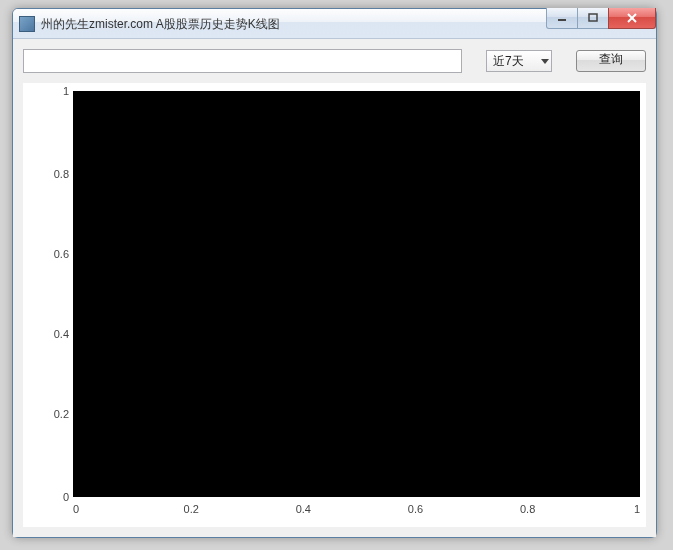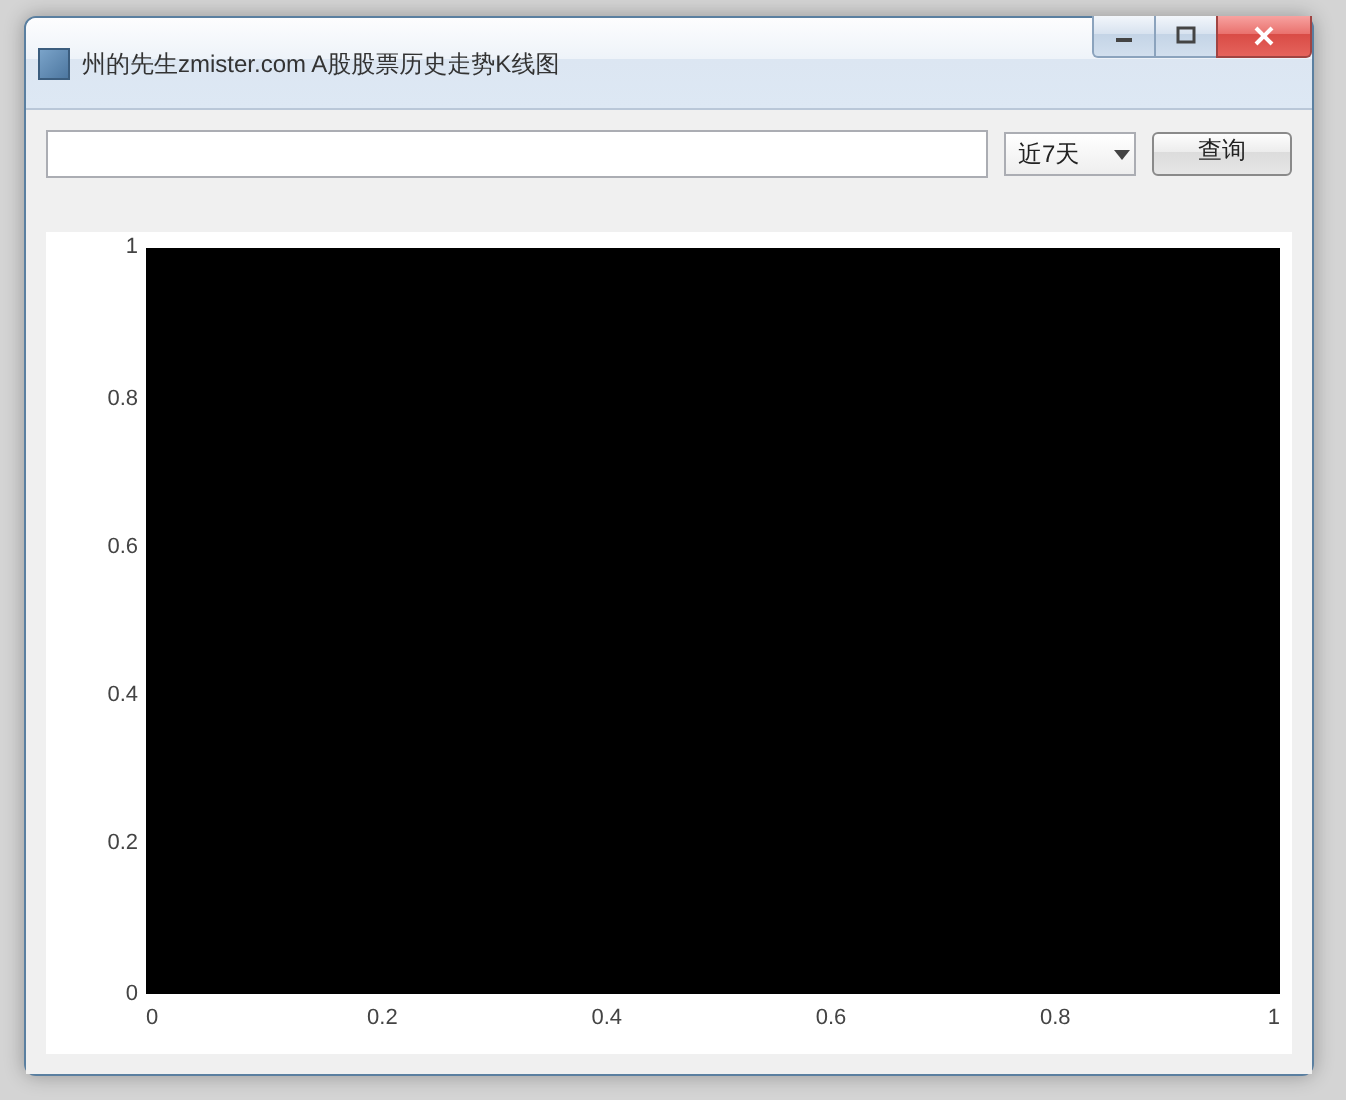--- a/index.html
+++ b/index.html
@@ -18,21 +18,21 @@
       width: 645px;
       height: 530px;
       background: #fff;
       border: 1px solid #5a7fa0;
       border-radius: 6px;
       box-shadow: 0 0 10px rgba(0,0,0,0.3);
       display: flex;
       flex-direction: column;
     }
     .titlebar {
-      height: 46px;
+      height: 30px;
       background: linear-gradient(to bottom, #fdfdfe 0%, #eef3f9 45%, #dce6f2 46%, #dde8f4 100%);
       border-bottom: 1px solid #b9c7d8;
       border-radius: 5px 5px 0 0;
       display: flex;
       align-items: center;
       padding: 0 0 0 6px;
       position: relative;
     }
     .app-icon {
       width: 16px;
@@ -79,23 +79,23 @@
     .win-btn svg { display:block; }
     .client {
       flex: 1;
       padding: 10px;
       display: flex;
       flex-direction: column;
       background: #f0f0f0;
     }
     .toolbar {
       display: flex;
-      gap: 8px;
-      align-items: center;
-      margin-bottom: 27px;
+      gap: 24px;
+      align-items: center;
+      margin-bottom: 10px;
     }
     .stock-input {
       flex: 1;
       height: 24px;
       border: 1px solid #abadb3;
       background: #fff;
       padding: 0 4px;
       font-size: 13px;
     }
     .period-select {

